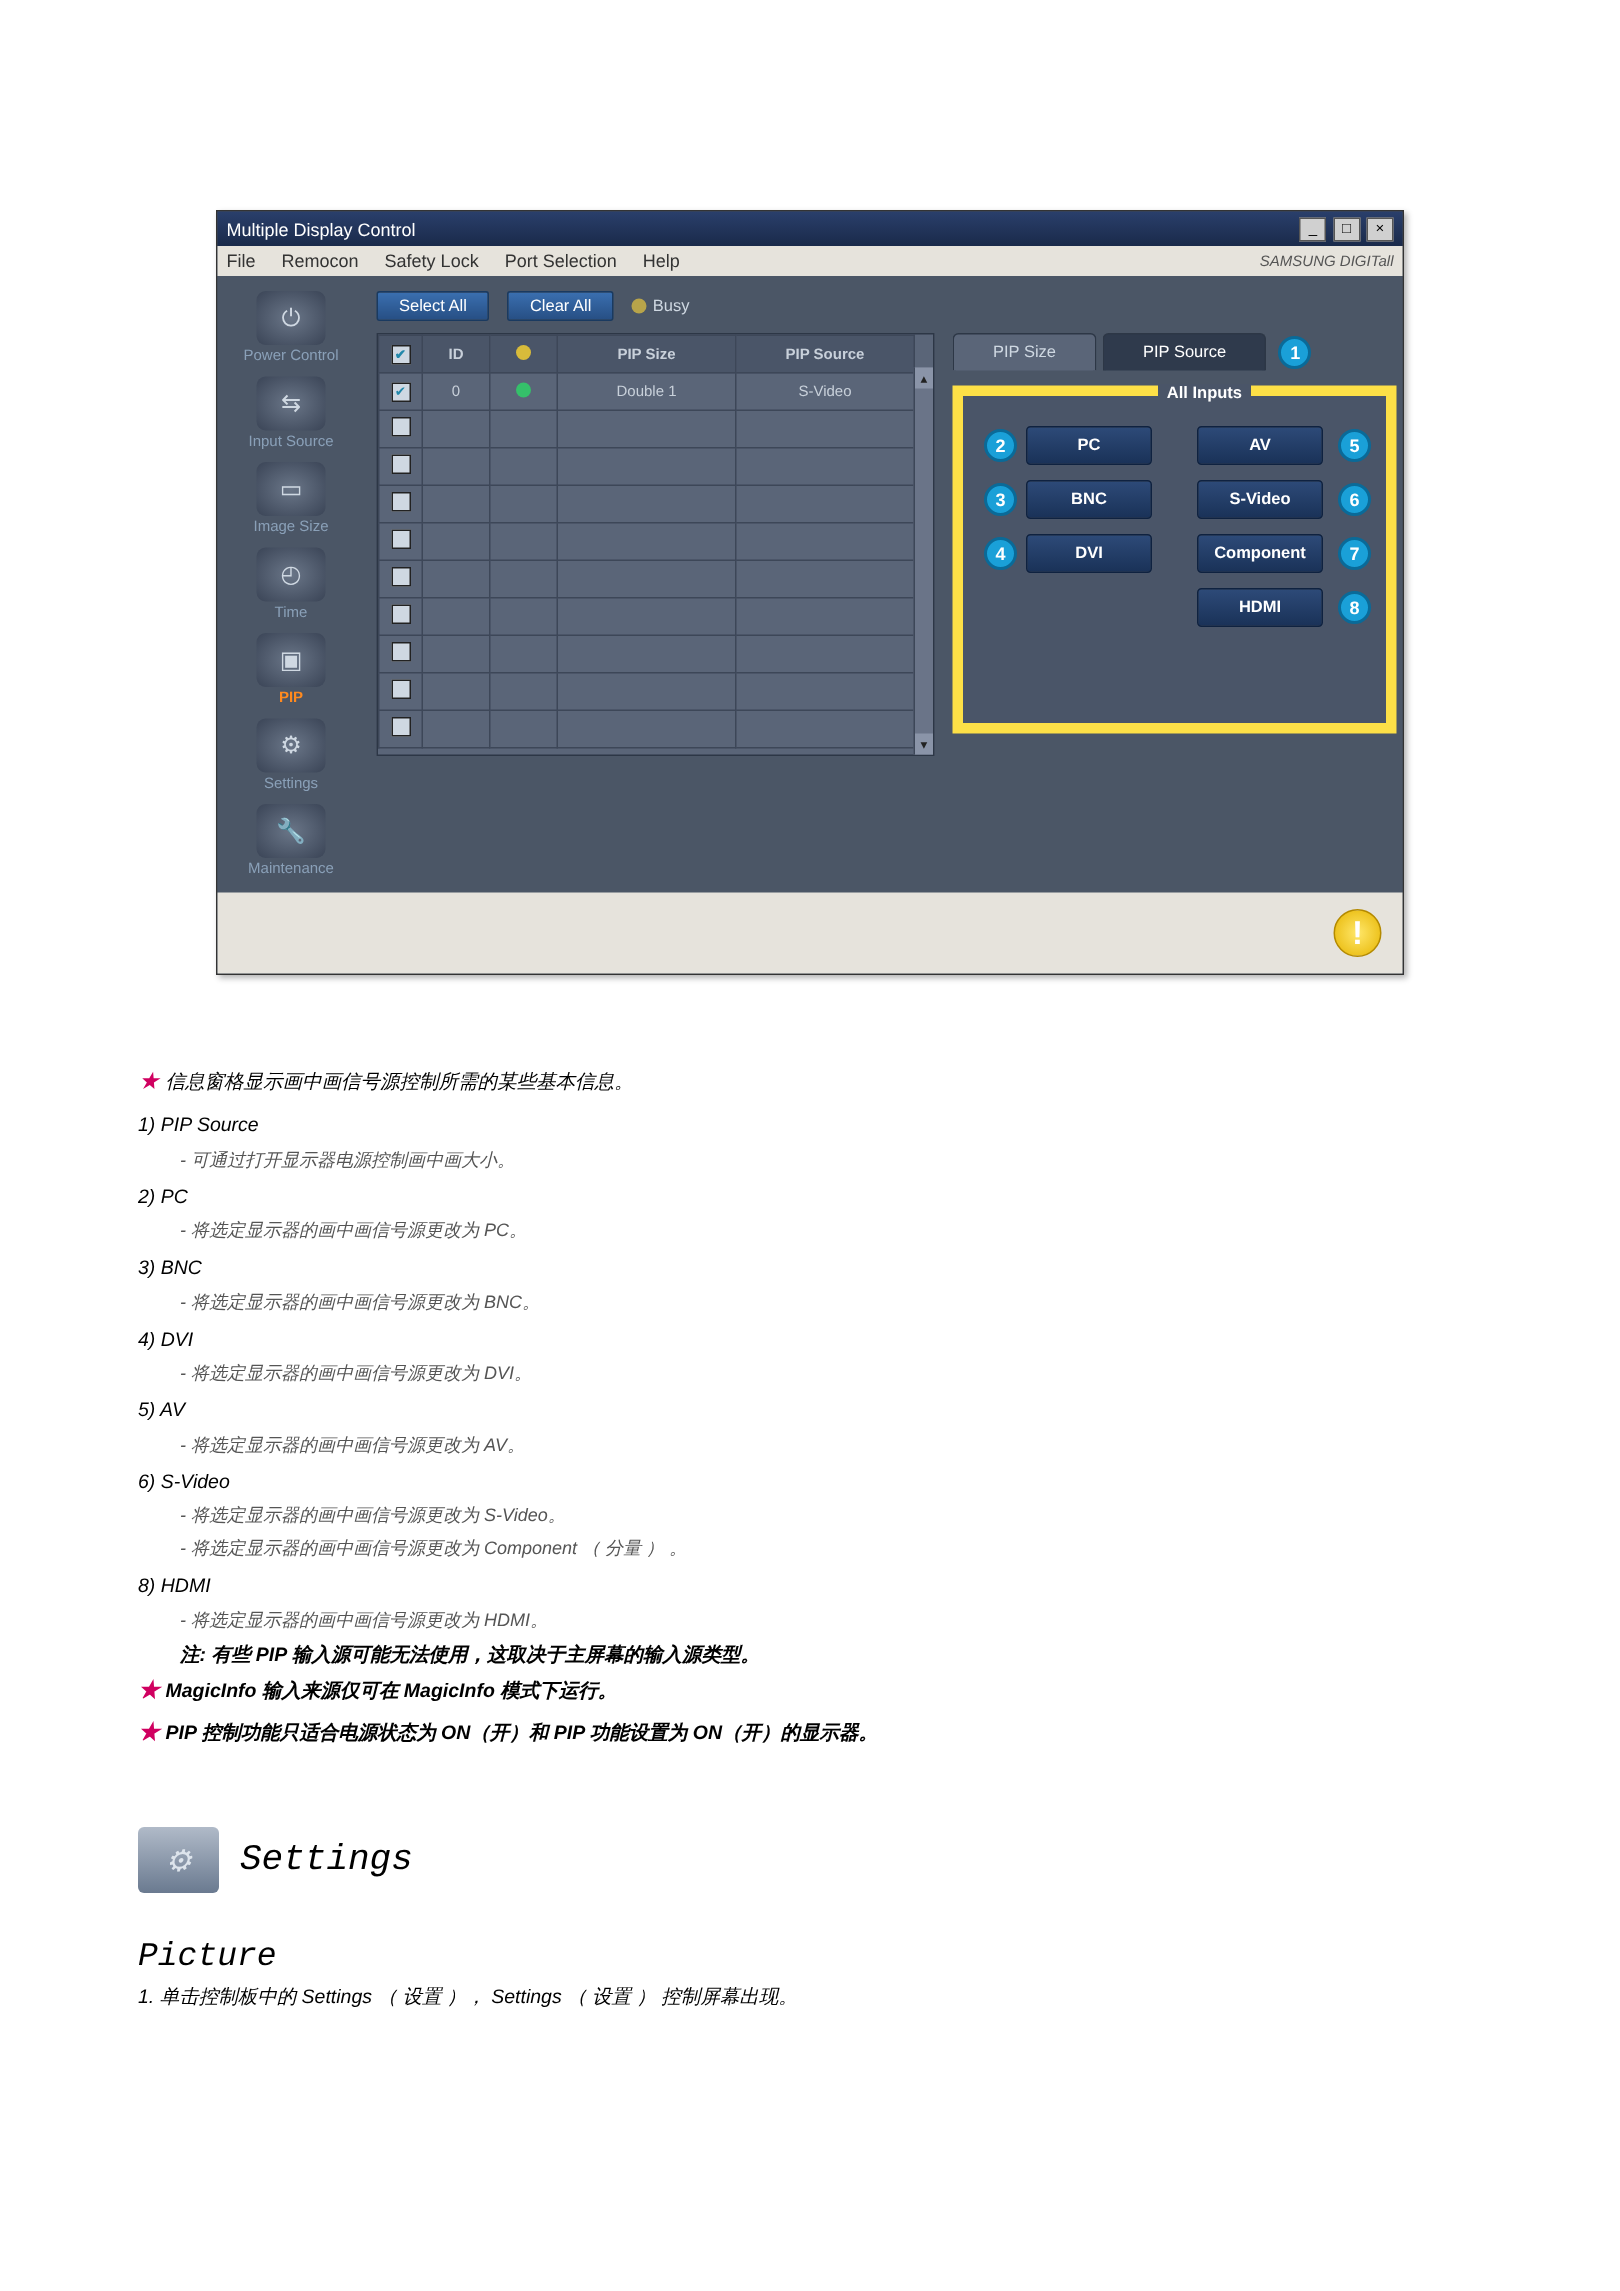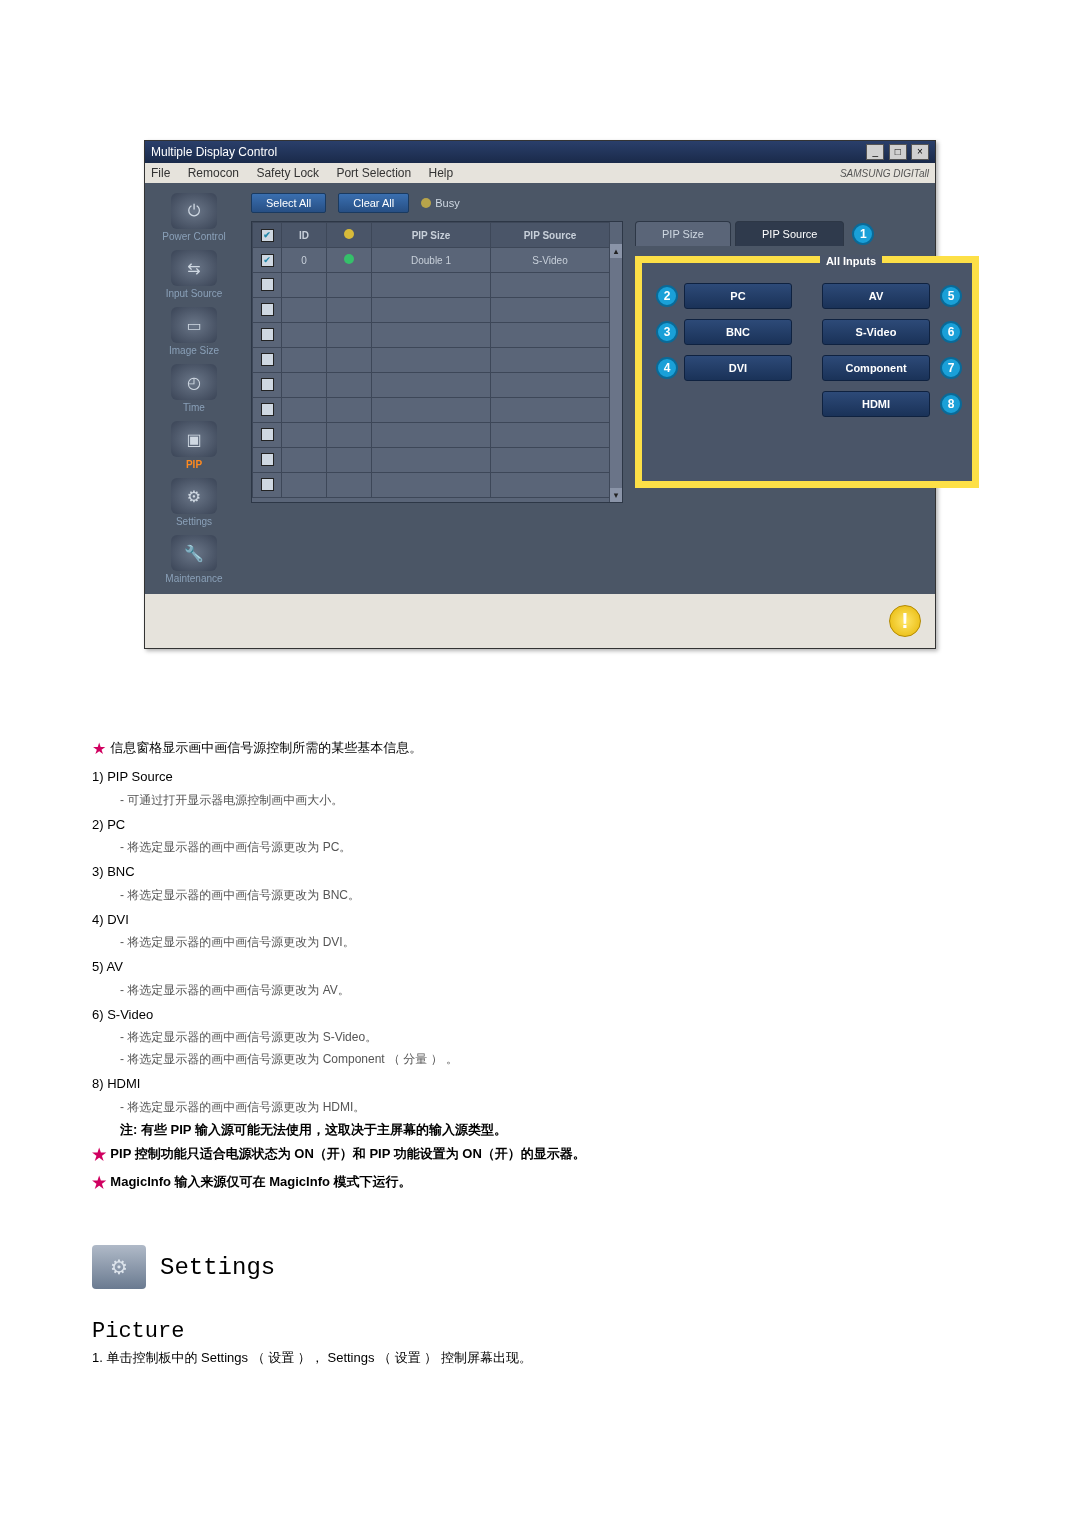--- a/index.html
+++ b/index.html
@@ -252,21 +252,21 @@
     align-items: center;
     gap: 6px;
   }
   .input-btn {
     width: 82px;
     text-align: center;
     background: linear-gradient(#2d4a78, #1a3258);
     color: #fff;
     font-size: 11px;
     font-weight: bold;
-    padding: 6px 12px;
+    padding: 6px 0;
     border: 1px solid #0f2240;
     border-radius: 3px;
   }
   .footer-bar {
     background: #e6e3dc;
     height: 54px;
     display: flex;
     justify-content: flex-end;
     align-items: center;
     padding: 0 14px;
@@ -278,21 +278,21 @@
     color: #fff;
     font-size: 22px;
     font-weight: bold;
     display: flex;
     align-items: center;
     justify-content: center;
     border: 1px solid #b48a00;
   }
 
   
-  .doc { margin-top: 88px; padding: 0 2px; }
+  .doc { margin-top: 60px; padding: 0 2px; font-style: italic; }
   .star { color: #d00060; font-size: 16px; margin-right: 4px; vertical-align: middle; }
   .doc p { margin: 4px 0; line-height: 1.5; font-size: 13px; }
   .doc .item { margin: 6px 0 2px 0; font-size: 13px; }
   .doc .sub { margin-left: 28px; color: #555; font-size: 12px; }
   .doc .note { margin-left: 28px; font-weight: bold; font-size: 13px; margin-top: 4px; }
   .doc .starline { font-weight: bold; font-size: 13px; margin: 4px 0; }
 
   .settings-block { margin-top: 50px; display: flex; align-items: center; gap: 14px; }
   .settings-icon {
     width: 54px; height: 44px;
@@ -545,22 +545,22 @@
     <p class="item">6) S-Video</p>
     <p class="sub">- 将选定显示器的画中画信号源更改为 S-Video。</p>
 
     <p class="sub">- 将选定显示器的画中画信号源更改为 Component （ 分量 ） 。</p>
 
     <p class="item">8) HDMI</p>
     <p class="sub">- 将选定显示器的画中画信号源更改为 HDMI。</p>
 
     <p class="note">注: 有些 PIP 输入源可能无法使用，这取决于主屏幕的输入源类型。</p>
 
+    <p class="starline"><span class="star">★</span><span>MagicInfo 输入来源仅可在 MagicInfo 模式下运行。</span></p>
     <p class="starline"><span class="star">★</span><span>PIP 控制功能只适合电源状态为 ON（开）和 PIP 功能设置为 ON（开）的显示器。</span></p>
-    <p class="starline"><span class="star">★</span><span>MagicInfo 输入来源仅可在 MagicInfo 模式下运行。</span></p>
 
     <div class="settings-block">
       <div class="settings-icon">⚙</div>
       <div class="settings-title">Settings</div>
     </div>
 
     <div class="picture-title">Picture</div>
     <p class="picture-line">1. 单击控制板中的 Settings （ 设置 ）， Settings （ 设置 ） 控制屏幕出现。</p>
   </div>
 

